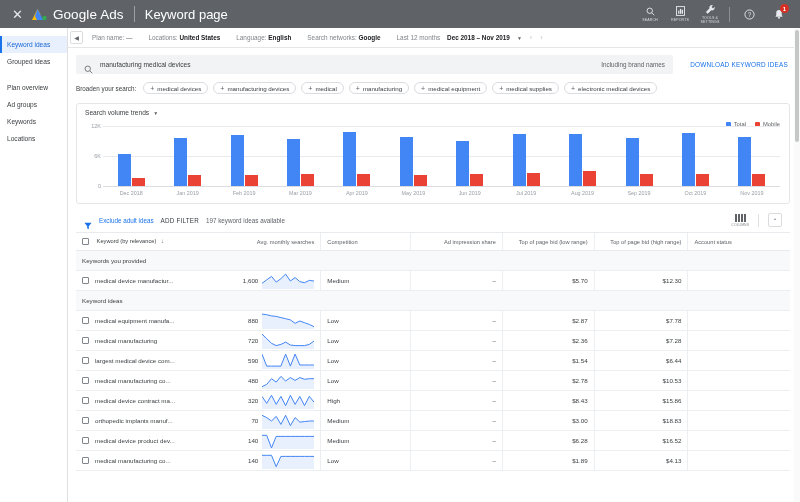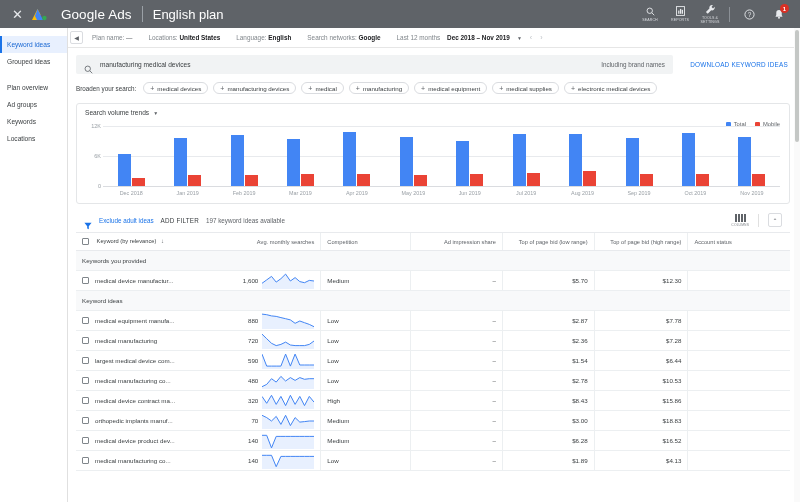--- a/index.html
+++ b/index.html
@@ -10,21 +10,21 @@
     -webkit-font-smoothing: antialiased;
   }
   #app { position: relative; width: 800px; height: 502px; display: flex; flex-direction: column; }
 
   
   .topbar {
     height: 28px; background: #5f6368; display: flex; align-items: center;
     padding: 0 6px; flex: 0 0 28px; color: #fff;
   }
   .tb-close { font-size: 13px; color: #e8eaed; padding: 0 6px; line-height: 1; cursor: pointer; }
-  .tb-logo { display: flex; align-items: center; gap: 13px; margin-left: 2px; text-align: center; }
+  .tb-logo { display: flex; align-items: center; gap: 5px; margin-left: 2px; text-align: center; }
   .tb-logo-mark { width: 17px; height: 14px; position: relative; }
   .tb-brand { font-size: 13.5px; color: #fff; letter-spacing: .1px; }
   .tb-div { width: 1px; height: 16px; background: #9aa0a6; margin: 0 10px; }
   .tb-page { font-size: 13px; color: #fff; }
   .tb-right { margin-left: auto; display: flex; align-items: center; height: 28px; }
   .tb-icon {
     display: flex; flex-direction: column; align-items: center; justify-content: center;
     width: 30px; height: 28px; cursor: pointer; position: relative;
   }
   .tb-icon .glyph { height: 11px; display: flex; align-items: center; justify-content: center; color: #e8eaed; }
@@ -180,21 +180,21 @@
       <span class="tb-logo-mark">
         <svg width="17" height="14" viewBox="0 0 17 14">
           <path d="M1 13 L6.5 2 L9.5 7.5 L6 13 Z" fill="#fbbc04"></path>
           <path d="M6.5 2 L12 13 L6 13 L4 9 Z" fill="#4285f4"></path>
           <circle cx="13.4" cy="11" r="2.2" fill="#34a853"></circle>
         </svg>
       </span>
       <span class="tb-brand">Google Ads</span>
     </div>
     <div class="tb-div"></div>
-    <div class="tb-page">English plan</div>
+    <div class="tb-page">Keyword page</div>
 
     <div class="tb-right">
       <div class="tb-icon">
         <span class="glyph">
           <svg width="9" height="9" viewBox="0 0 12 12">
               <circle cx="5" cy="5" r="3.6" fill="none" stroke="#e8eaed" stroke-width="1.2"></circle>
               <line x1="7.7" y1="7.7" x2="11" y2="11" stroke="#e8eaed" stroke-width="1.2"></line>
             </svg>
         </span>
         <span class="cap">SEARCH</span>

